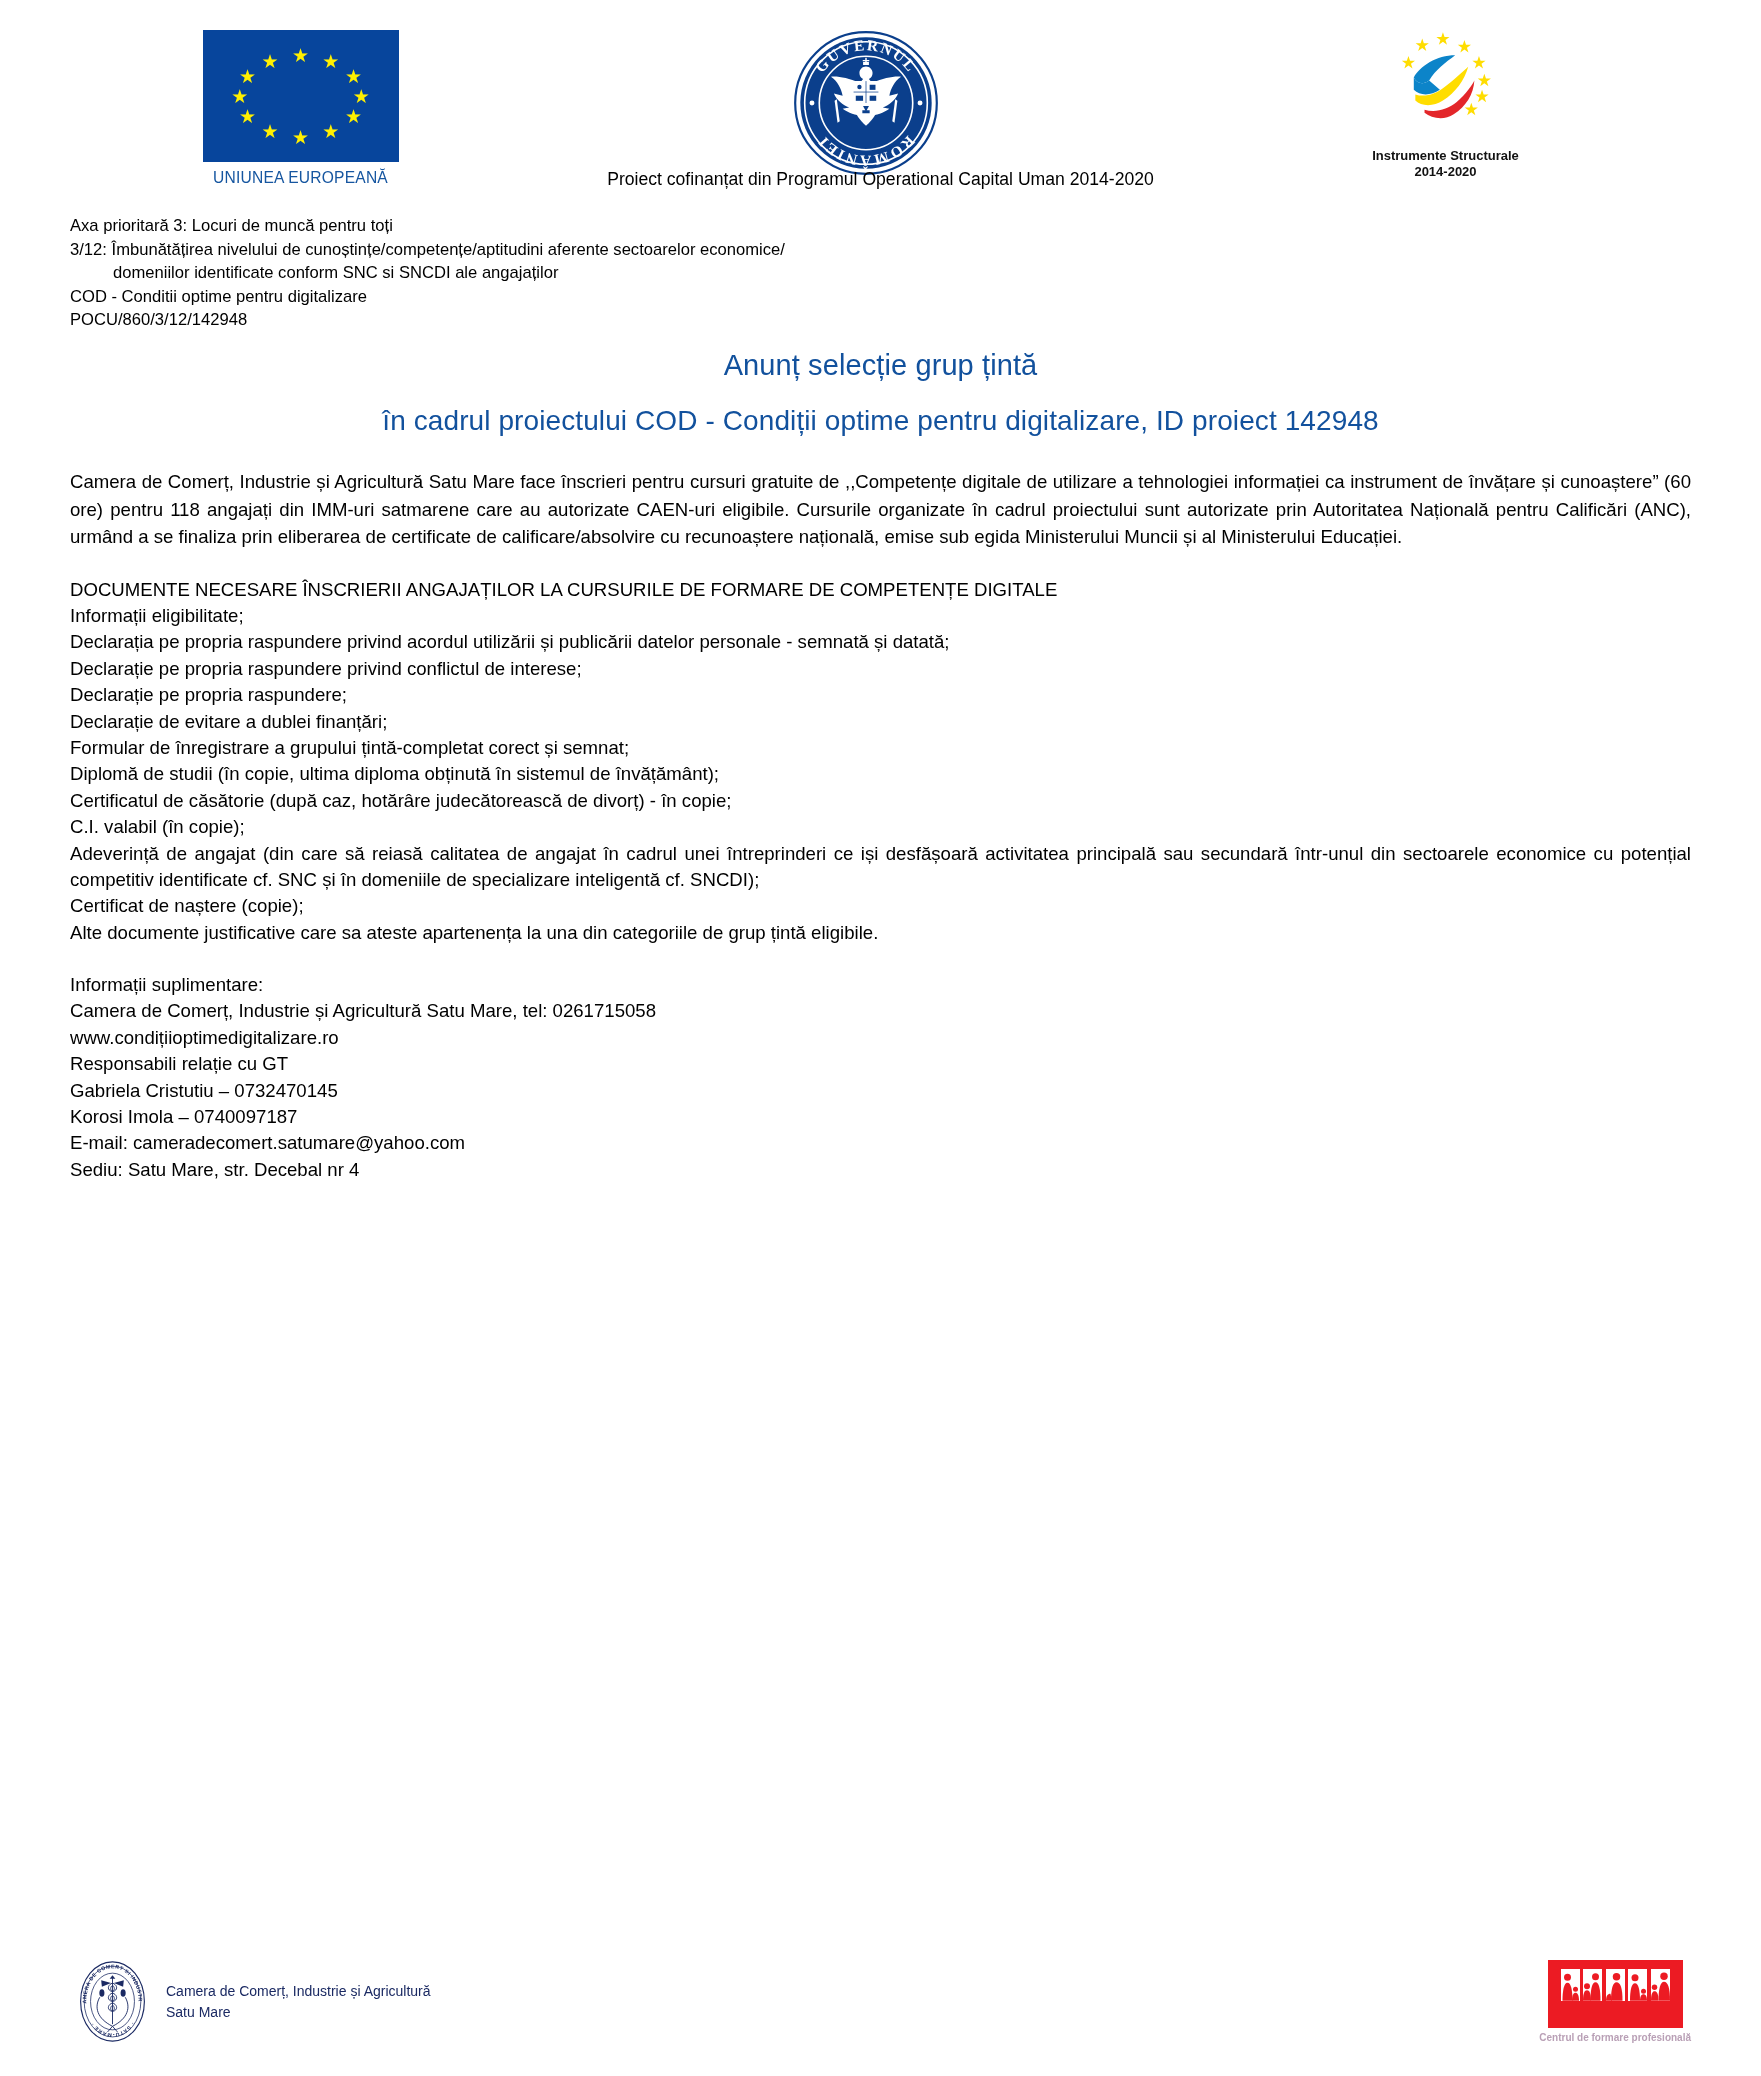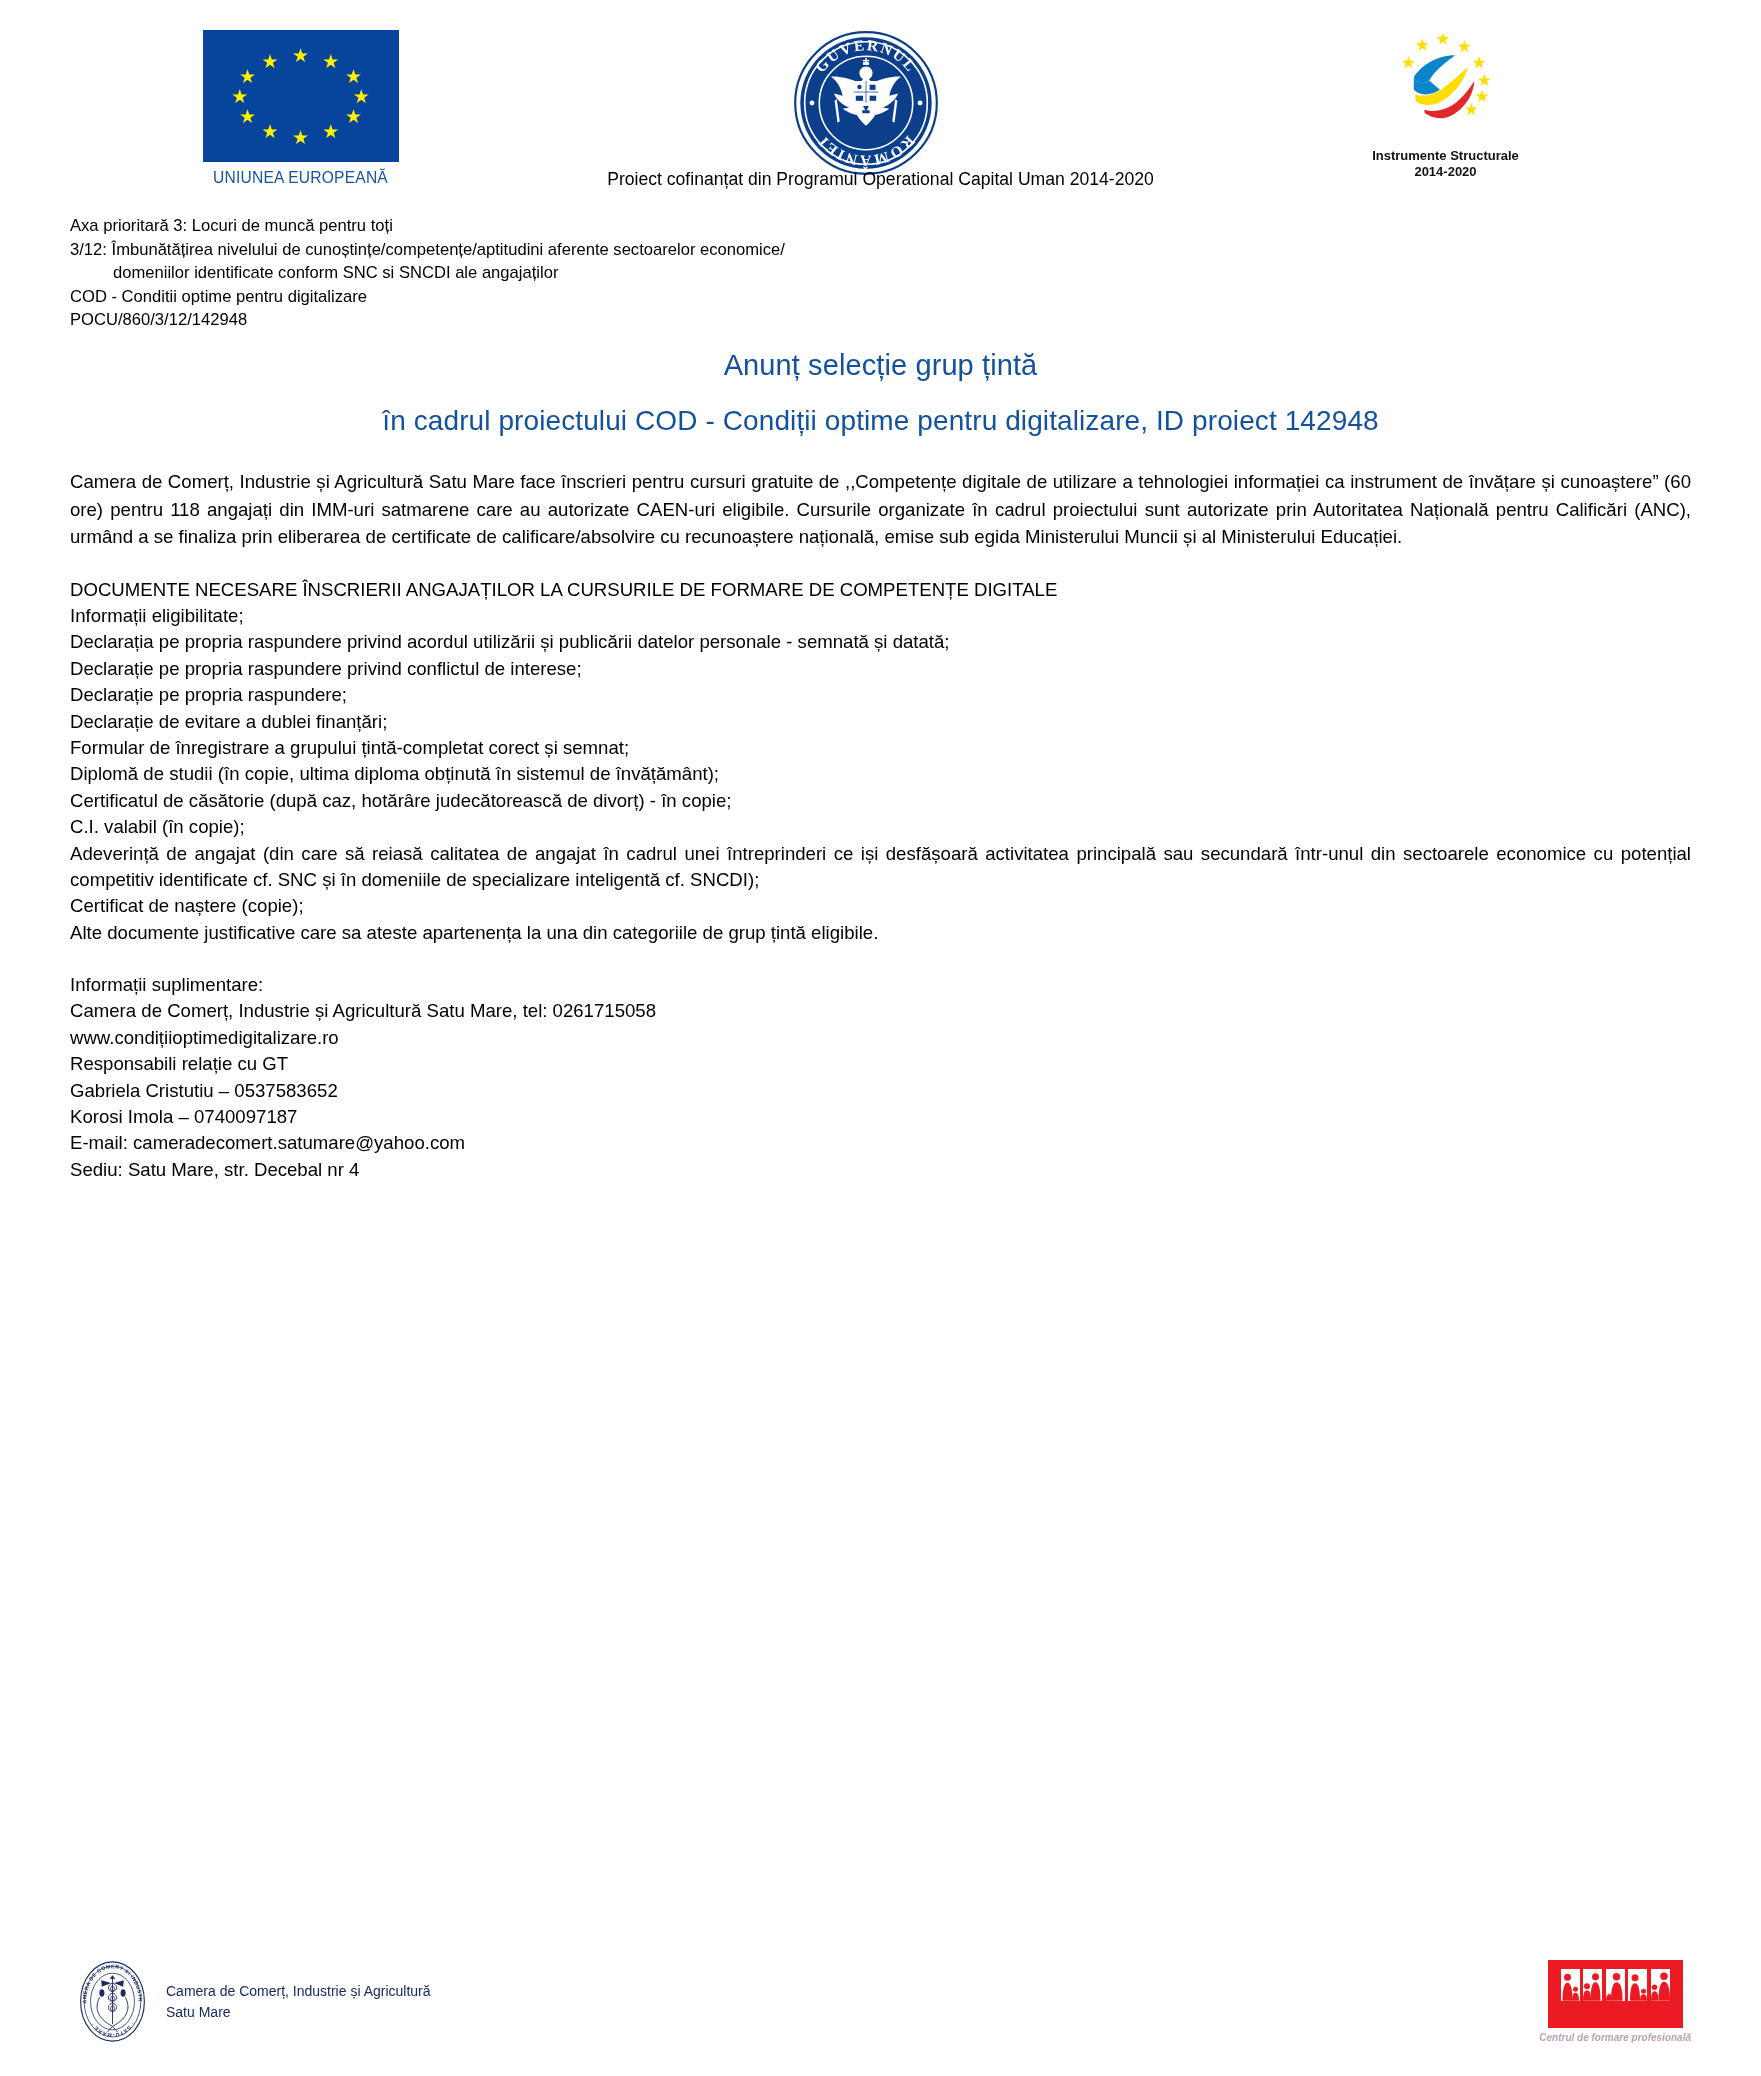--- a/index.html
+++ b/index.html
@@ -168,21 +168,20 @@
   .ccia-seal { width: 85px; height: 85px; }
   .ccia-text {
     color: #1B2A63;
     font-size: 14px;
     line-height: 1.46;
   }
   .cfp-group {
     display: flex;
     flex-direction: column;
     align-items: center;
-    font-style: italic;
   }
   .cfp-mark {
     width: 135px;
     height: 68px;
     background: #EC1B23;
     display: flex;
     align-items: flex-start;
     justify-content: center;
     gap: 3.5px;
     padding-top: 8.5px;
@@ -349,21 +348,21 @@
     <li class="wrap">Adeverință de angajat (din care să reiasă calitatea de angajat în cadrul unei întreprinderi ce iși desfășoară activitatea principală sau secundară într-unul din sectoarele economice cu potențial competitiv identificate cf. SNC și în domeniile de specializare inteligentă cf. SNCDI);</li>
     <li>Certificat de naștere (copie);</li>
     <li>Alte documente justificative care sa ateste apartenența la una din categoriile de grup țintă eligibile.</li>
   </ul>
 
   <div class="contact-block">
     <div>Informații suplimentare:</div>
     <div>Camera de Comerț, Industrie și Agricultură Satu Mare, tel: 0261715058</div>
     <div>www.condițiioptimedigitalizare.ro</div>
     <div>Responsabili relație cu GT</div>
-    <div>Gabriela Cristutiu – 0537583652</div>
+    <div>Gabriela Cristutiu – 0732470145</div>
     <div>Korosi Imola – 0740097187</div>
     <div>E-mail: cameradecomert.satumare@yahoo.com</div>
     <div>Sediu: Satu Mare, str. Decebal nr 4</div>
   </div>
 
   <div class="footer">
 
     <div class="ccia-group">
       <svg class="ccia-seal" viewBox="0 0 120 120">
         <ellipse cx="60" cy="60" rx="45" ry="56" fill="none" stroke="#1B2A63" stroke-width="1.6"></ellipse>

